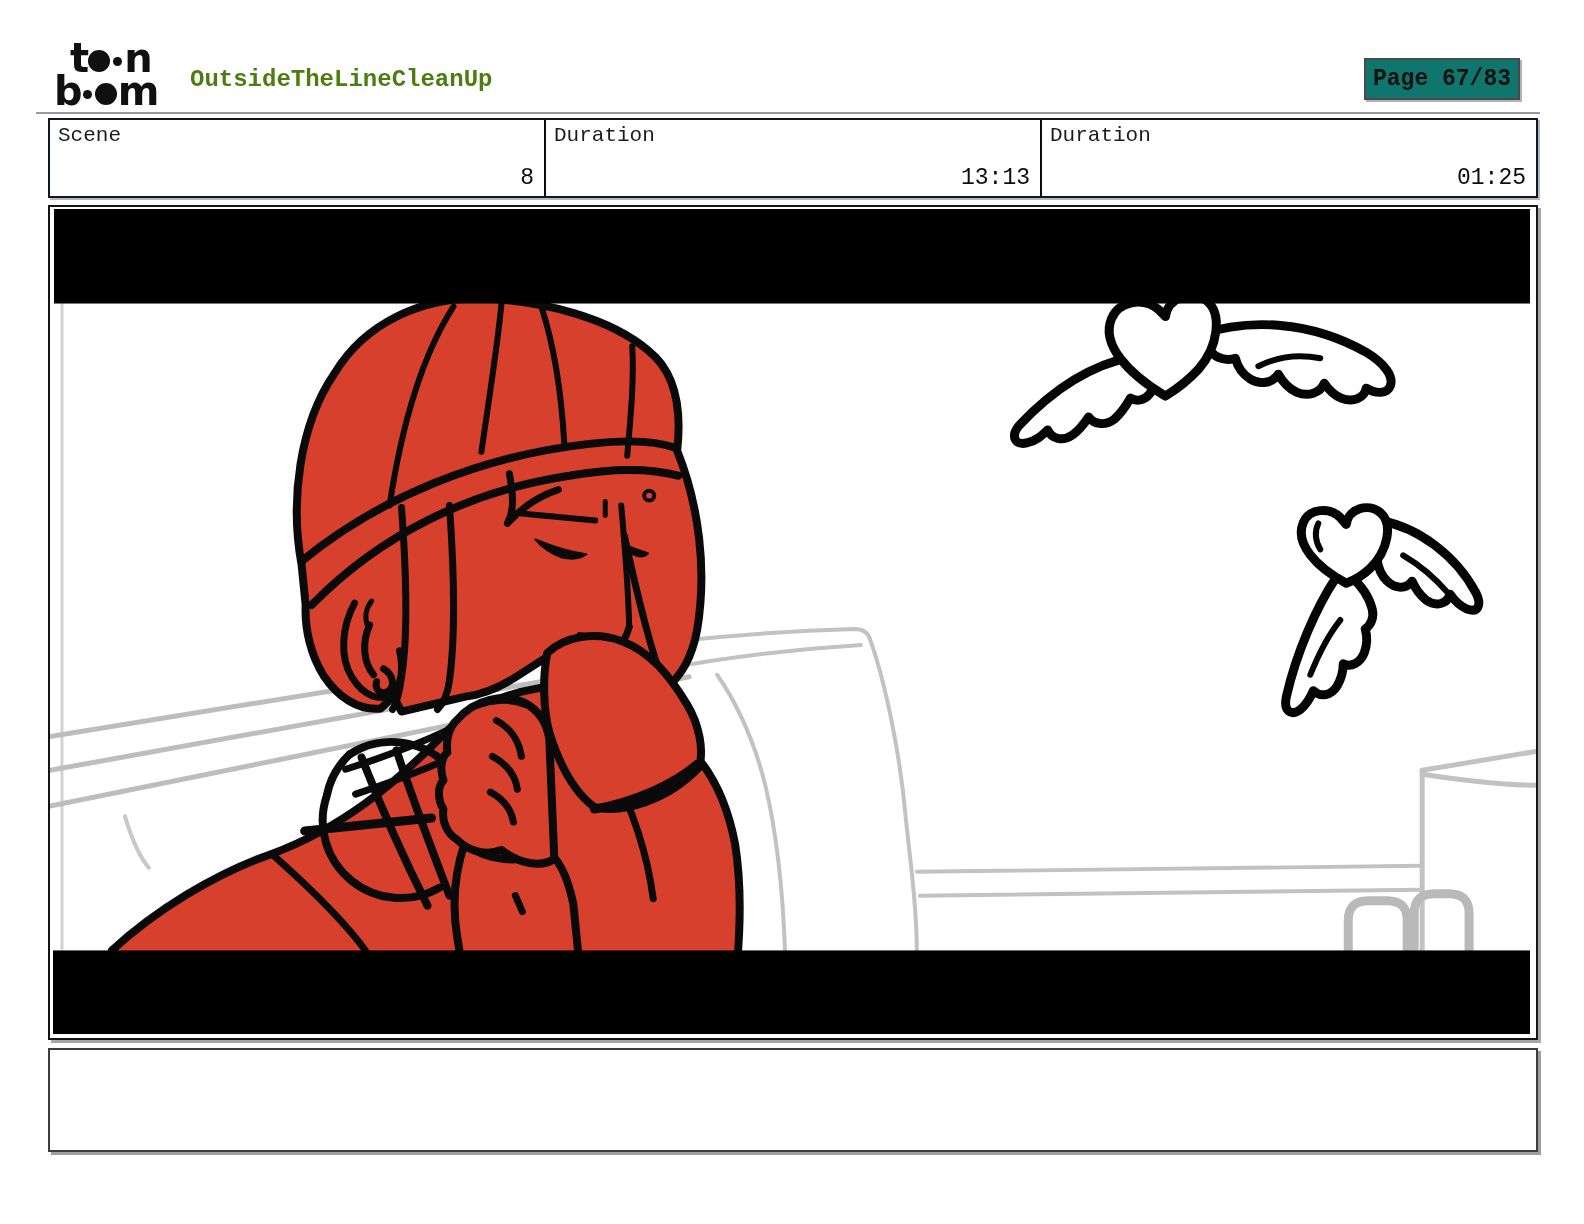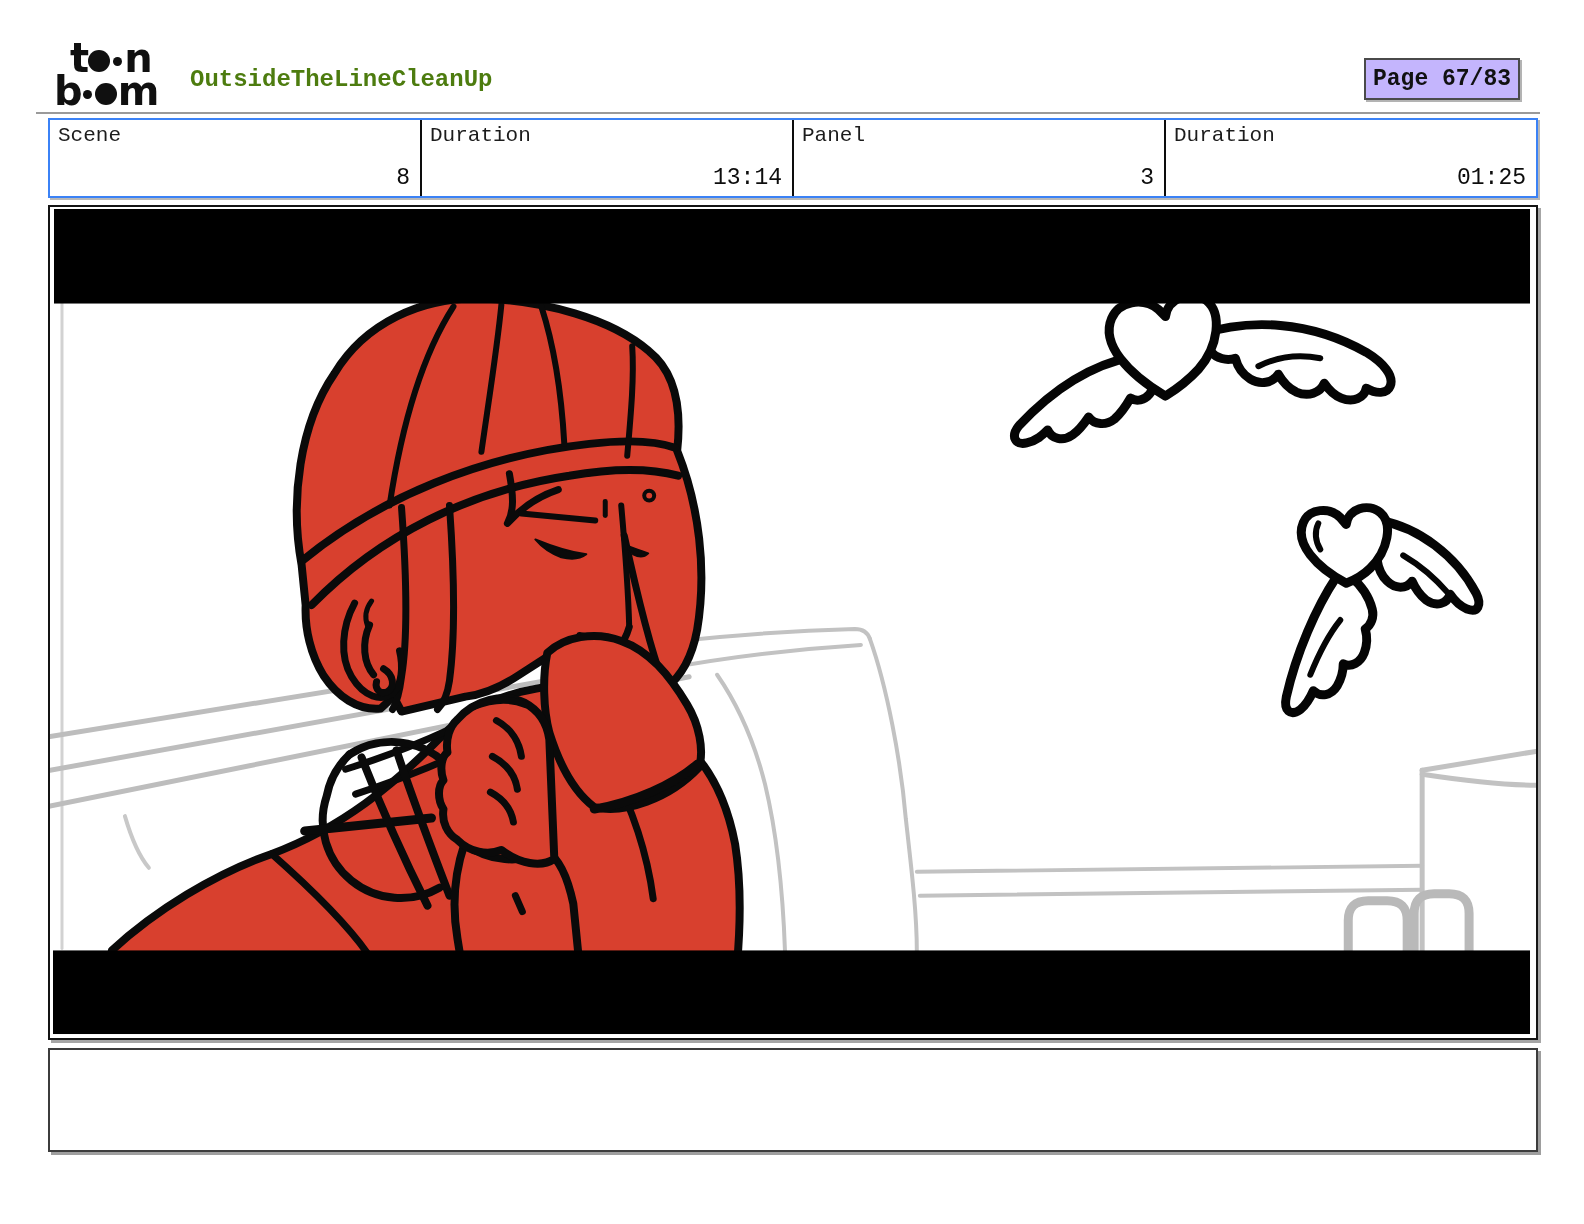--- a/index.html
+++ b/index.html
@@ -15,26 +15,26 @@
   .dot.big{width:22px;height:22px;margin:0 1px 1px 1px;}
   .dot.small{width:9px;height:9px;margin:0 2px 7px 2px;}
   .logo-row.r1{padding-left:16px;}
   .logo-row.r2{margin-top:2px;}
 
   .title{position:absolute;left:190px;top:66px;font-size:24px;font-weight:bold;
          letter-spacing:0px;color:#4d7c0f;}
   .pagebox{position:absolute;left:1364px;top:58px;width:156px;height:42px;
            border:2px solid #4a4a4a;box-shadow:2px 2px 0 #b3b3b3;
            display:flex;align-items:center;justify-content:center;
-           font-size:23px;font-weight:bold;background:#c4b5fd;box-sizing:border-box;}
+           font-size:23px;font-weight:bold;background:#0f766e;box-sizing:border-box;}
   .hdr-divider{position:absolute;left:36px;top:112px;width:1504px;height:2px;background:#9a9a9a;}
 
   
   .infobar{position:absolute;left:48px;top:118px;width:1490px;height:80px;
-           display:flex;border:2px solid #3b82f6;box-sizing:border-box;background:#fff;
+           display:flex;border:2px solid #0f172a;box-sizing:border-box;background:#fff;
            box-shadow:2px 2px 0 #b8b8b8;}
   .cell{flex:1 1 0;position:relative;border-right:2px solid #0d0d0d;}
   .cell:last-child{border-right:none;}
   .cell .lbl{position:absolute;left:8px;top:4px;font-size:21px;color:#1c1c1c;}
   .cell .val{position:absolute;right:10px;bottom:5px;font-size:23px;color:#0d0d0d;}
 
   
   .panel{position:absolute;left:48px;top:205px;width:1490px;height:835px;
          border:2px solid #141414;box-sizing:border-box;background:#fff;
          box-shadow:3px 3px 0 #a6a6a6;}
@@ -69,25 +69,21 @@
   <div class="pagebox">Page 67/83</div>
   <div class="hdr-divider"></div>
 
   <div class="infobar">
     <div class="cell">
       <div class="lbl">Scene</div>
       <div class="val">8</div>
     </div>
     <div class="cell">
       <div class="lbl">Duration</div>
-      <div class="val">13:14</div>
-    </div>
-    <div class="cell">
-      <div class="lbl">Panel</div>
-      <div class="val">3</div>
+      <div class="val">13:13</div>
     </div>
     <div class="cell">
       <div class="lbl">Duration</div>
       <div class="val">01:25</div>
     </div>
   </div>
 
   <div class="panel">
     <svg viewBox="0 0 1488 835" preserveAspectRatio="none">
 

